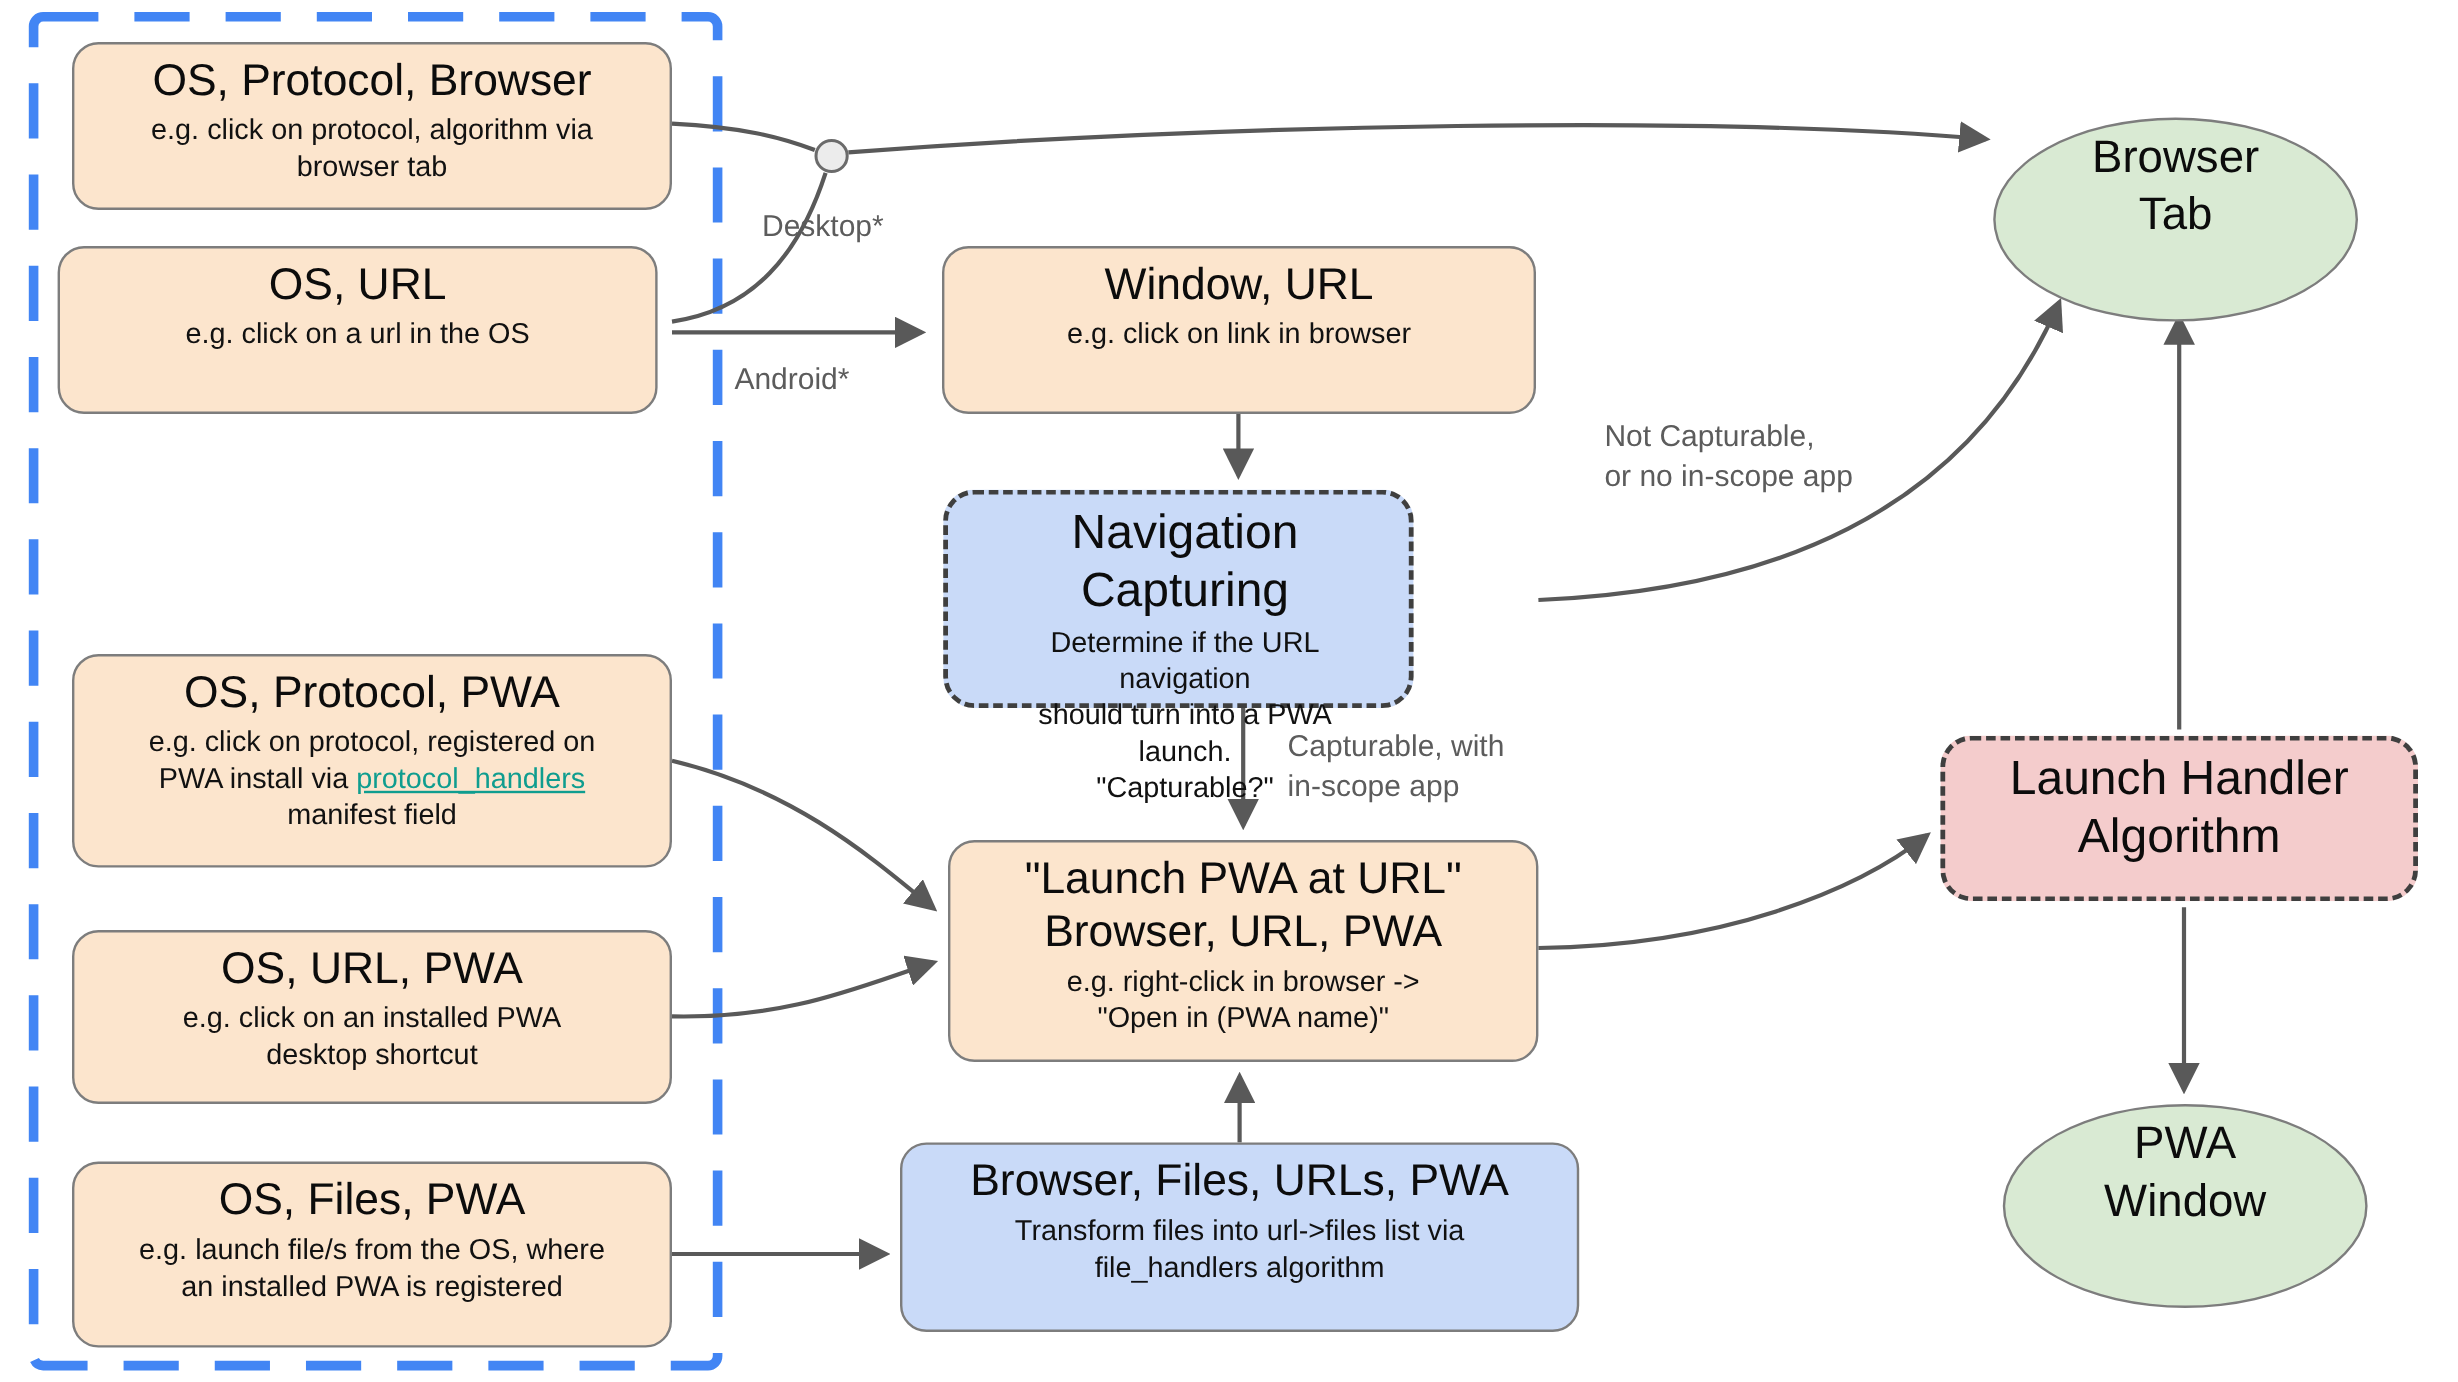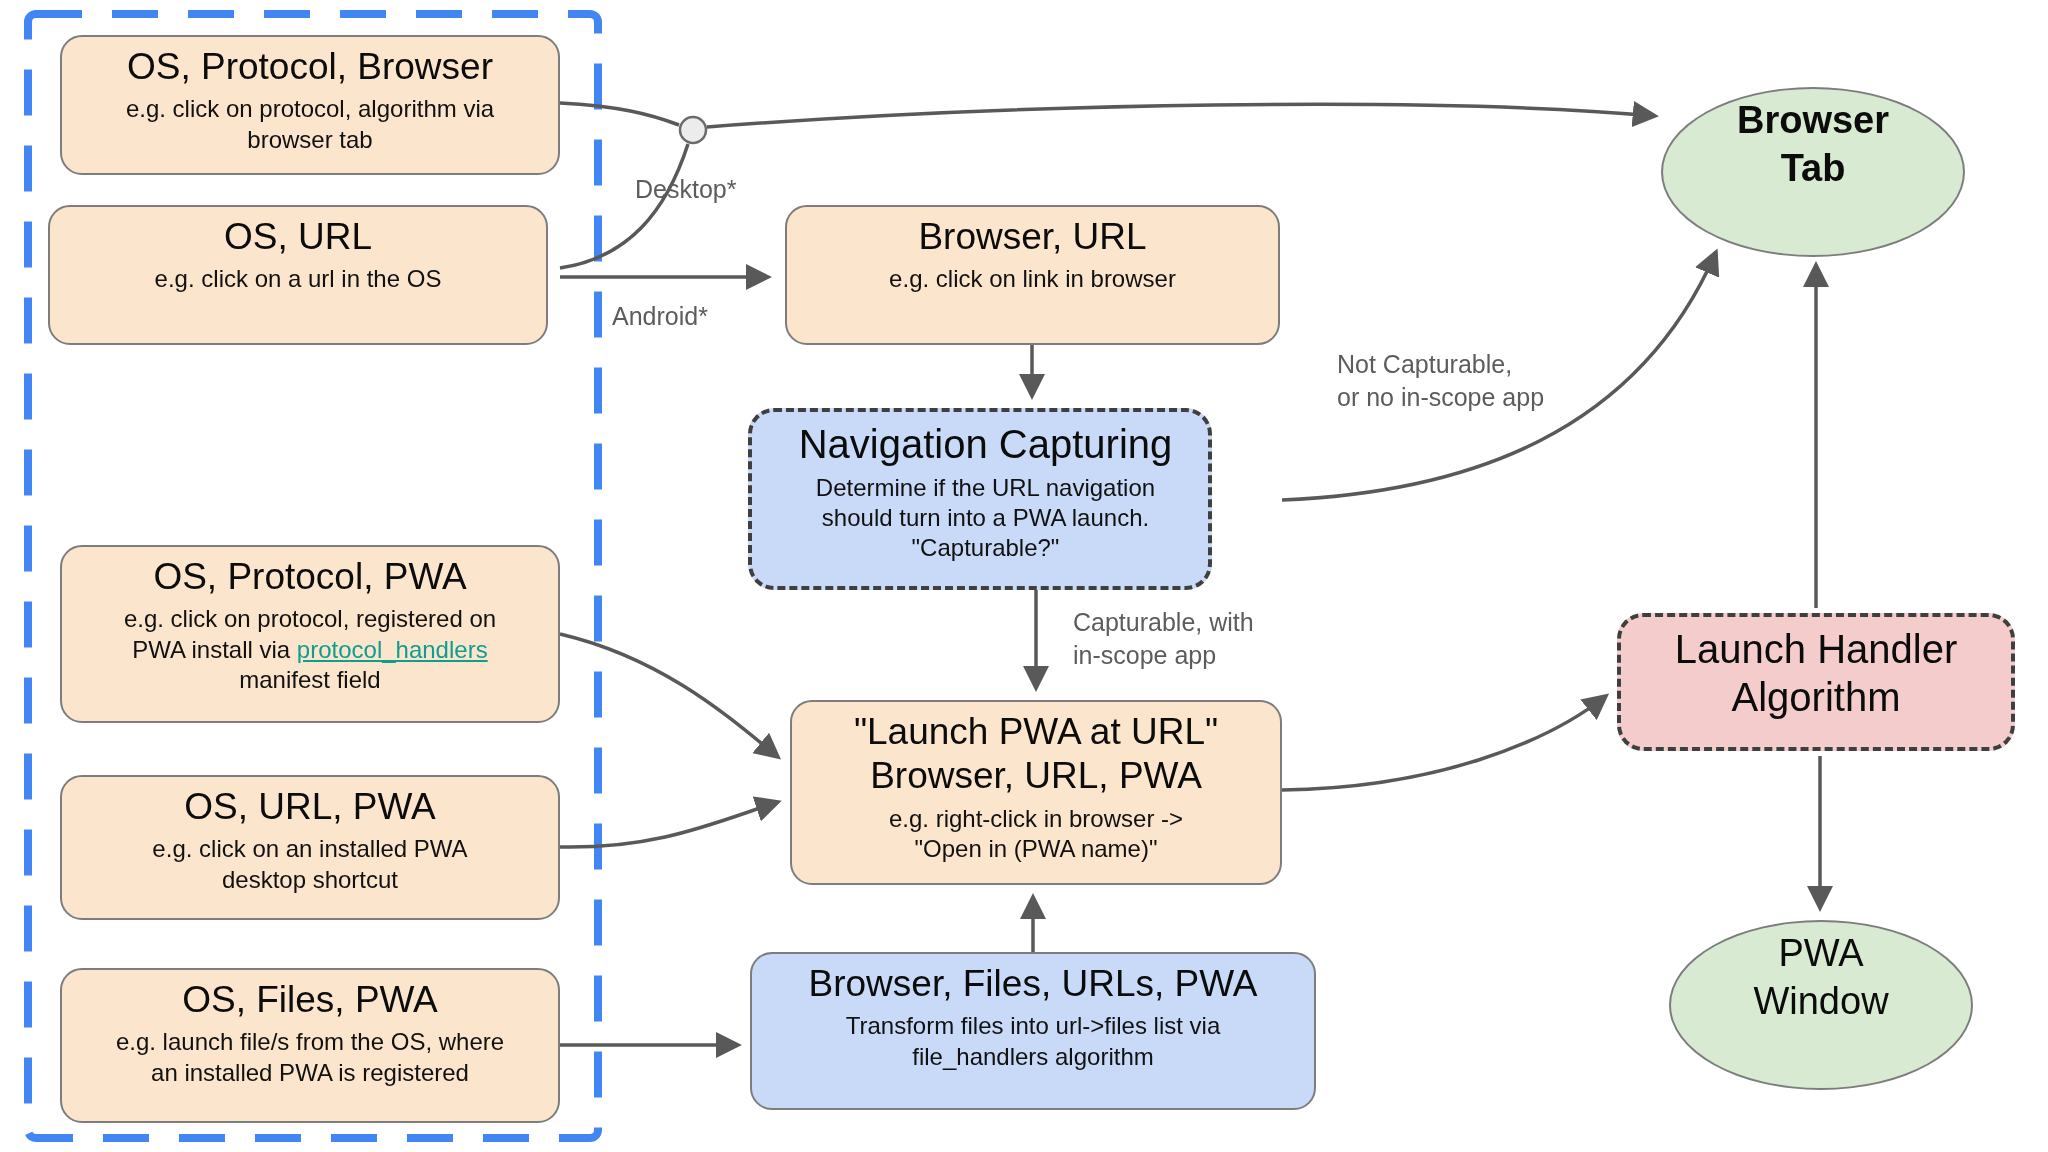--- a/index.html
+++ b/index.html
@@ -89,45 +89,45 @@
 desktop shortcut</div>
   </div>
 
   <div class="node orange" style="left:60px;top:968px;width:500px;height:155px;">
     <div class="node-title">OS, Files, PWA</div>
     <div class="node-subtitle">e.g. launch file/s from the OS, where
 an installed PWA is registered</div>
   </div>
 
   <div class="node orange" style="left:785px;top:205px;width:495px;height:140px;">
-    <div class="node-title">Browser, URL</div>
+    <div class="node-title">Window, URL</div>
     <div class="node-subtitle">e.g. click on link in browser</div>
   </div>
 
-  <div class="node blue dashed" style="left:748px;top:408px;width:464px;height:182px;padding-left:35px;">
+  <div class="node blue dashed" style="left:786px;top:408px;width:392px;height:182px;padding-left:35px;">
     <div class="node-title lg">Navigation Capturing</div>
     <div class="node-subtitle">Determine if the URL navigation
 should turn into a PWA launch.
 "Capturable?"</div>
   </div>
 
   <div class="node orange" style="left:790px;top:700px;width:492px;height:185px;">
     <div class="node-title">"Launch PWA at URL"
 Browser, URL, PWA</div>
     <div class="node-subtitle">e.g. right-click in browser -&gt;
 "Open in (PWA name)"</div>
   </div>
 
   <div class="node blue" style="left:750px;top:952px;width:566px;height:158px;">
     <div class="node-title">Browser, Files, URLs, PWA</div>
     <div class="node-subtitle">Transform files into url-&gt;files list via
 file_handlers algorithm</div>
   </div>
 
-  <div class="node green ellipse" style="left:1661px;top:87px;width:304px;height:170px;font-weight:bold;">
+  <div class="node green ellipse" style="left:1661px;top:98px;width:304px;height:170px;">
     <div class="node-title">Browser
 Tab</div>
   </div>
 
   <div class="node pink dashed" style="left:1617px;top:613px;width:398px;height:138px;">
     <div class="node-title lg">Launch Handler
 Algorithm</div>
   </div>
 
   <div class="node green ellipse" style="left:1669px;top:920px;width:304px;height:170px;">

